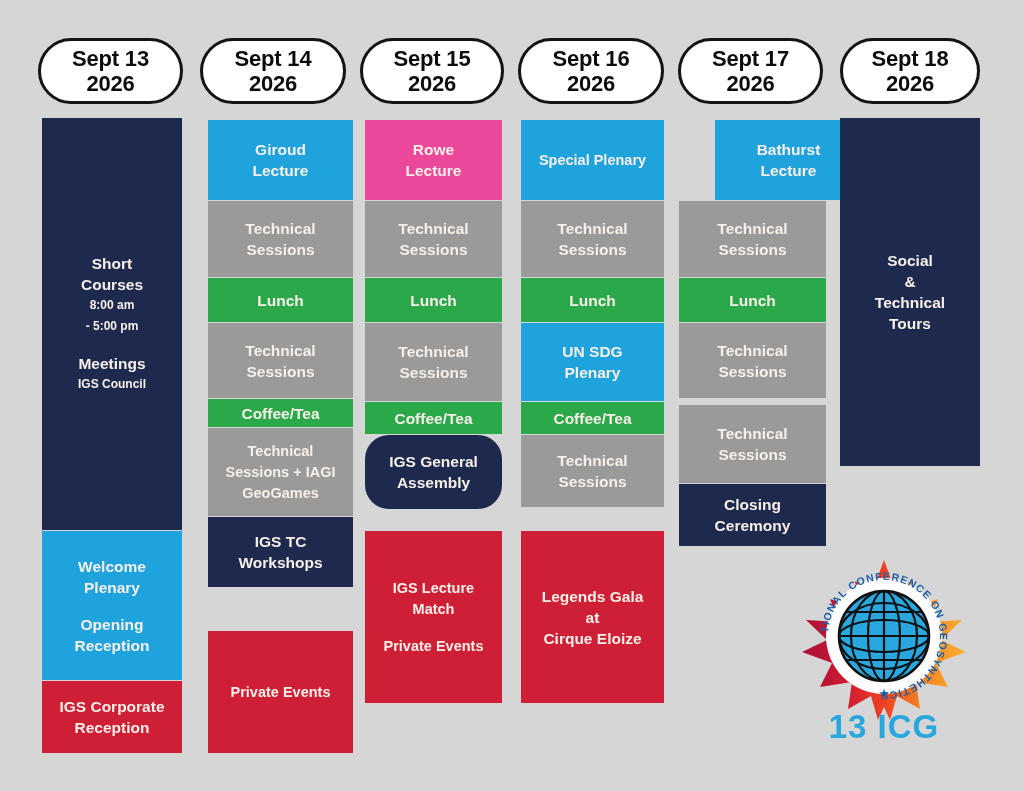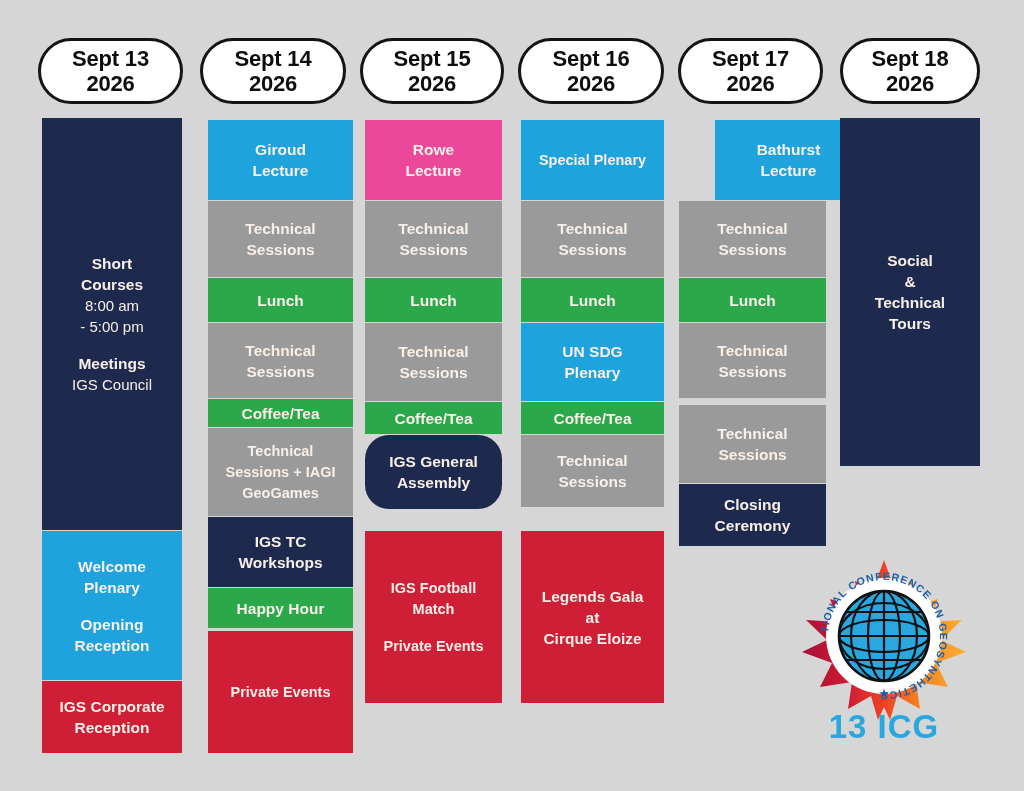--- a/index.html
+++ b/index.html
@@ -72,22 +72,22 @@
   }
   .block .line {
     line-height: 21px;
     white-space: nowrap;
   }
   .block .line.b {
     font-weight: bold;
     font-size: 15.5px;
   }
   .block .line.n {
-    font-weight: normal;
-    font-size: 15px;
+    font-weight: bold;
+    font-size: 12px;
   }
   .block .line.sp {
     height: 16px;
   }
   .block.small .line.b { font-size: 14.5px; }
 
   
   #conference-logo {
     position: absolute;
     left: 798px;
@@ -169,23 +169,20 @@
       </div>
       <div class="block small" style="left: 0px; width: 145px; top: 428px; height: 88px; background: rgb(154, 154, 154);">
         <div class="line b">Technical</div>
         <div class="line b">Sessions + IAGI</div>
         <div class="line b">GeoGames</div>
       </div>
       <div class="block" style="left: 0px; width: 145px; top: 517px; height: 70px; background: rgb(30, 42, 77);">
         <div class="line b">IGS TC</div>
         <div class="line b">Workshops</div>
       </div>
-      <div class="block" style="left: 0px; width: 145px; top: 588px; height: 40px; background: rgb(43, 168, 74);">
-        <div class="line b">Happy Hour</div>
-      </div>
       <div class="block small" style="left: 0px; width: 145px; top: 631px; height: 122px; background: rgb(206, 31, 54);">
         <div class="line b">Private Events</div>
       </div>
     </div>
     <div class="day-column" style="left: 365px; width: 137px;">
       <div class="block" style="left: 0px; width: 137px; top: 120px; height: 80px; background: #ec4899;">
         <div class="line b">Rowe</div>
         <div class="line b">Lecture</div>
       </div>
       <div class="block" style="left: 0px; width: 137px; top: 201px; height: 76px; background: rgb(154, 154, 154);">
@@ -200,21 +197,21 @@
         <div class="line b">Sessions</div>
       </div>
       <div class="block" style="left: 0px; width: 137px; top: 402px; height: 32px; background: rgb(43, 168, 74);">
         <div class="line b">Coffee/Tea</div>
       </div>
       <div class="block" style="left: 0px; width: 137px; top: 435px; height: 74px; background: rgb(30, 42, 77); border-radius: 24px;">
         <div class="line b">IGS General</div>
         <div class="line b">Assembly</div>
       </div>
       <div class="block small" style="left: 0px; width: 137px; top: 531px; height: 172px; background: rgb(206, 31, 54);">
-        <div class="line b">IGS Football</div>
+        <div class="line b">IGS Lecture</div>
         <div class="line b">Match</div>
         <div class="line sp"></div>
         <div class="line b">Private Events</div>
       </div>
     </div>
     <div class="day-column" style="left: 521px; width: 143px;">
       <div class="block small" style="left: 0px; width: 143px; top: 120px; height: 80px; background: rgb(31, 163, 220);">
         <div class="line b">Special Plenary</div>
       </div>
       <div class="block" style="left: 0px; width: 143px; top: 201px; height: 76px; background: rgb(154, 154, 154);">

